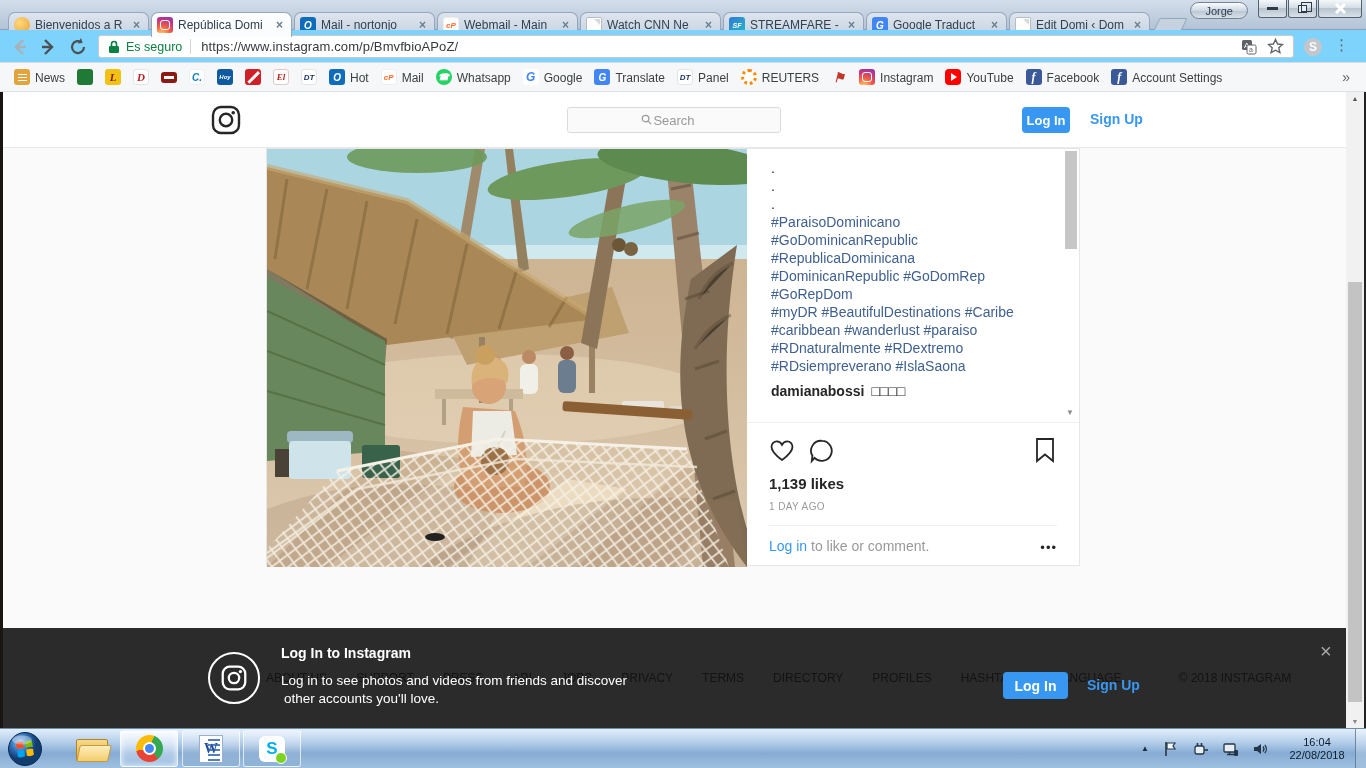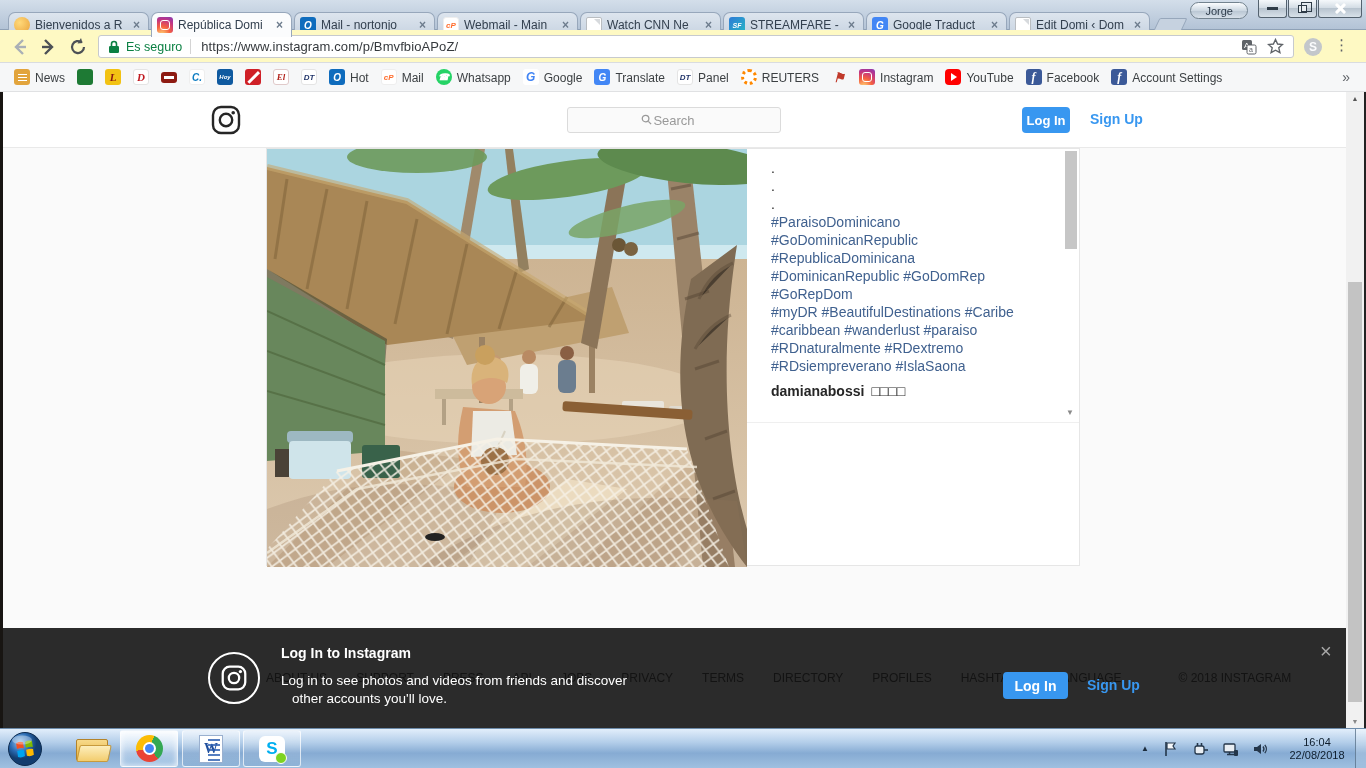--- a/index.html
+++ b/index.html
@@ -18,21 +18,21 @@
   #userbtn{position:absolute;right:118px;top:2px;height:17px;padding:0 14px;font-size:11px;color:#2c3a49;background:linear-gradient(#fbfdff,#cdd8e2 50%,#b9c6d3 52%,#d7e0e9);border:1px solid #73838f;border-radius:9px;display:flex;align-items:center}
   #wcs{position:absolute;right:4px;top:0;display:flex}
   .wc{width:29px;height:18px;border:1px solid #54626f;border-top:none;background:linear-gradient(#f5f8fb,#d4dde5 45%,#b8c4cf 50%,#d8e1e9);border-radius:0 0 3px 3px;display:flex;align-items:center;justify-content:center;margin-left:1px;position:relative}
   .wc.close{width:44px;background:linear-gradient(#f5b5a5,#e07least 0,#e07255 45%,#c64a2e 52%,#e8906f)}
   .mindash{width:11px;height:3px;background:#2e3b47}
   .restsq{width:9px;height:8px;border:1.5px solid #2e3b47;background:#e9eef2;position:relative}
   .restsq:before{content:"";position:absolute;left:2px;top:-4px;width:9px;height:8px;border:1.5px solid #2e3b47}
   .xbar{position:absolute;width:13px;height:3px;background:#fff;border-radius:1px}
   .xbar.a{transform:rotate(45deg)}.xbar.b{transform:rotate(-45deg)}
 
-  #toolbar{position:absolute;top:30px;left:0;right:0;height:33px;background:#fef9c3;border-bottom:1px solid #d9dce0}
+  #toolbar{position:absolute;top:30px;left:0;right:0;height:33px;background:#7dd3fc;border-bottom:1px solid #d9dce0}
   .navic{position:absolute;top:7px;width:20px;height:20px}
   #omnibox{position:absolute;left:98px;right:72px;top:5px;height:23px;background:#fff;border:1px solid #c7cace;border-radius:3px;display:flex;align-items:center;padding:0 9px;font-size:13px}
   .secure{color:#0b8043;margin:0 8px 0 6px;font-size:12.5px}
   .osep{width:1px;height:15px;background:#d4d4d4;margin-right:10px}
   .url{color:#35393d;letter-spacing:.1px}
   .obox-right{margin-left:auto;display:flex;align-items:center;gap:10px}
   #skype-ext{position:absolute;right:44px;top:8px;width:18px;height:18px;border-radius:50%;background:#c3c7cb;color:#fbfcfd;font-weight:bold;font-size:12px;display:flex;align-items:center;justify-content:center}
   #menu3{position:absolute;right:16px;top:6px;color:#5f6368;font-size:15px;letter-spacing:1px}
 
   #bookmarks{position:absolute;top:63px;left:0;right:0;height:29px;background:#f6f7f8;border-bottom:1px solid #e0e1e3;display:flex;align-items:center;padding:0 8px;font-size:12px;color:#3c4043}
@@ -109,21 +109,21 @@
   #loginrow .lg{color:#3897f0}
   #moredots{position:absolute;right:0;top:2px;color:#262626;font-size:13px;letter-spacing:1px}
 
   
   #darkfooter{position:absolute;left:0;right:0;top:536px;height:100px;background:#2b2b2b;z-index:5}
   #flinks{position:absolute;left:266px;top:43px;display:flex;gap:25px;font-size:12px;color:#131313;white-space:nowrap}
   #fcopy{color:#131313;font-size:12px;margin-left:32px}
   #fb-logo{position:absolute;left:208px;top:24px;width:52px;height:52px;border:2px solid #fff;border-radius:50%;display:flex;align-items:center;justify-content:center}
   #fb-title{position:absolute;left:281px;top:17px;color:#fff;font-weight:bold;font-size:14px}
   #fb-d1{position:absolute;left:281px;top:45px;color:#fff;font-size:13.5px}
-  #fb-d2{position:absolute;left:292px;top:63px;color:#fff;font-size:13.5px}
+  #fb-d2{position:absolute;left:284px;top:63px;color:#fff;font-size:13.5px}
   #ft-login{position:absolute;left:1003px;top:44px;width:65px;height:27px;font-size:14px;z-index:6}
   #ft-signup{position:absolute;left:1087px;top:49px;color:#3897f0;font-weight:bold;font-size:14px;z-index:6}
   #ft-close{position:absolute;left:1320px;top:12px;color:#a8a8a8;font-size:20px}
 
   
   #bscroll{position:absolute;right:2px;top:0;width:18px;height:636px;background:#f1f1f1;z-index:8}
   #bs-up{position:absolute;top:3px;left:0;width:18px;text-align:center;font-size:7px;color:#555}
   #bs-thumb{position:absolute;top:190px;left:2px;width:14px;height:420px;background:#c3c3c3}
   #bs-down{position:absolute;bottom:3px;left:0;width:18px;text-align:center;font-size:7px;color:#888}
 
@@ -448,20 +448,40 @@
             </div>
           <div class="crow">
             <span class="cu">damianabossi</span><span>□□□□</span>
           </div>
 
         </div>
         <div class="iscroll">
           <div class="ithumb"></div>
           <div class="idown">▼</div>
         </div>
+        <div id="actions">
+          <div id="action-row">
+            <svg width="26" height="26" viewBox="0 0 26 26">
+                <path d="M13 22 C6 17 2.5 13 2.5 8.8 C2.5 5.6 5 3.4 7.8 3.4 C10 3.4 12 4.8 13 6.8 C14 4.8 16 3.4 18.2 3.4 C21 3.4 23.5 5.6 23.5 8.8 C23.5 13 20 17 13 22 Z" fill="none" stroke="#262626" stroke-width="1.8"></path>
+              </svg>
+            <svg width="26" height="26" viewBox="0 0 26 26">
+                <path d="M13 2.8 A10 10 0 1 1 5.6 19.8 L2.8 23 L3.4 17.8 A10 10 0 0 1 13 2.8 Z" fill="none" stroke="#262626" stroke-width="1.8"></path>
+              </svg>
+            <svg id="save-ic" width="24" height="26" viewBox="0 0 24 26">
+                <path d="M4 2 H20 V24 L12 17.5 L4 24 Z" fill="none" stroke="#262626" stroke-width="1.8"></path>
+              </svg>
+          </div>
+          <div id="likes">1,139 likes</div>
+          <div id="age">1 DAY AGO</div>
+          <div id="lidiv"></div>
+          <div id="loginrow">
+            <span class="lg">Log in</span><span> to like or comment.</span>
+            <span id="moredots">•••</span>
+          </div>
+        </div>
       </div>
     </div>
 
     <div id="darkfooter">
       <div id="flinks">
         <span style="display:flex;gap:29px">
             <span class="flink">ABOUT US</span>
             <span class="flink">SUPPORT</span>
             <span class="flink">PRESS</span>
             <span class="flink">API</span>

